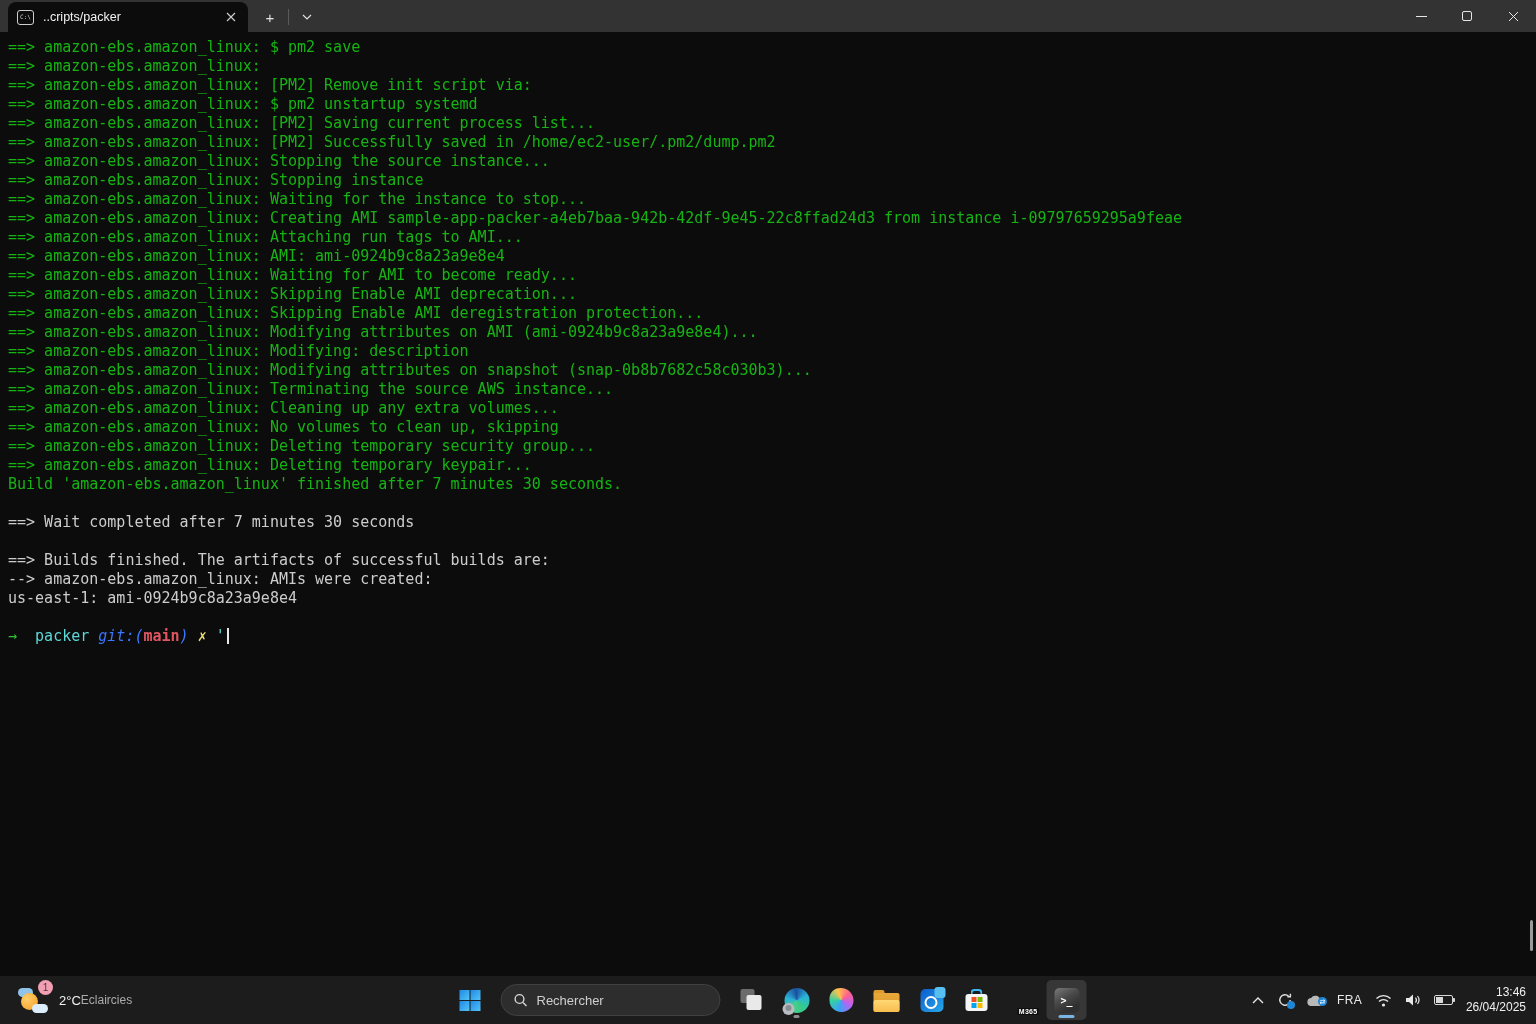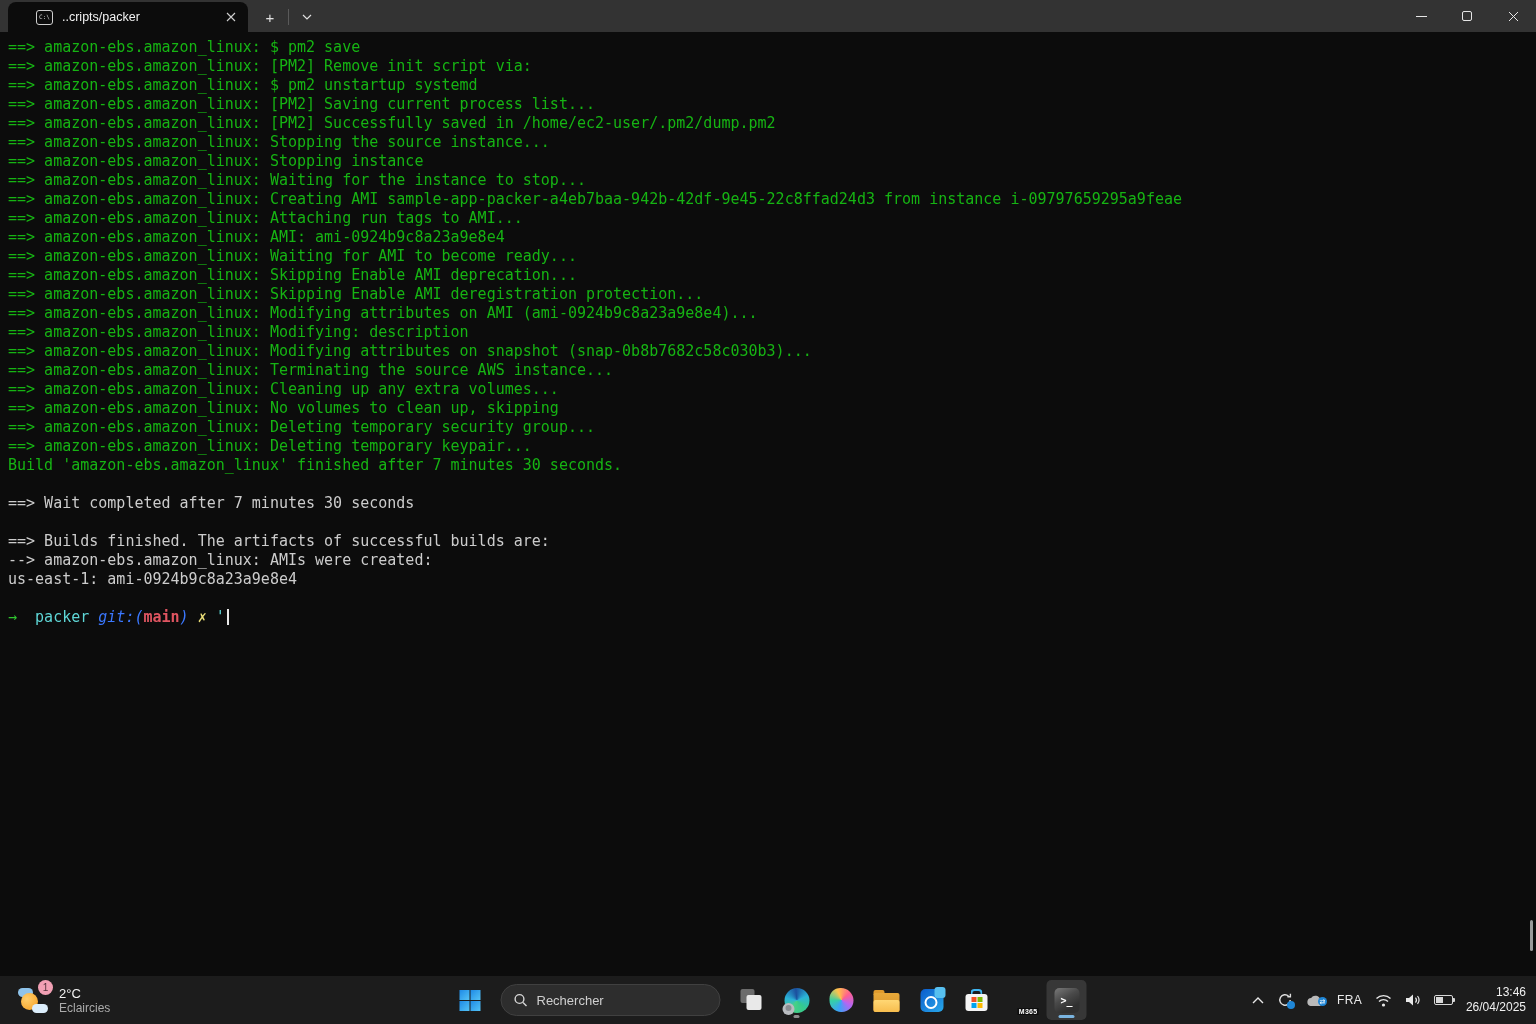--- a/index.html
+++ b/index.html
@@ -4,21 +4,21 @@
 <style>
   * { box-sizing: border-box; margin: 0; padding: 0; }
   html,body { width:1536px; height:1024px; background:#0c0c0c; overflow:hidden;
               font-family:"Liberation Sans", sans-serif; }
   .window { position:relative; width:1536px; height:1024px; }
 
   
   .titlebar { position:absolute; top:0; left:0; right:0; height:32px; background:#333333;
               display:flex; align-items:flex-end; }
   .tab { position:relative; margin-left:8px; width:240px; height:30px; background:#0c0c0c;
-         border-radius:8px 8px 0 0; display:flex; align-items:center; padding:0 8px 0 28px; }
+         border-radius:8px 8px 0 0; display:flex; align-items:center; padding:0 8px 0 9px; }
   .tab-icon { width:17px; height:15px; border:1.5px solid #cfcfcf; border-radius:3px;
               display:flex; align-items:center; justify-content:center; flex:0 0 auto; }
   .tab-icon span { font-family:"DejaVu Sans Mono", monospace; font-size:6px; color:#cfcfcf; line-height:1; }
   .tab-title { margin-left:9px; font-size:12.5px; color:#f2f2f2; white-space:nowrap; overflow:hidden; flex:1; }
   .tab-close { width:18px; height:18px; border-radius:4px; display:flex; align-items:center; justify-content:center; }
   .newtab { width:24px; height:24px; margin:0 0 3px 10px; color:#e0e0e0; font-size:15px;
             display:flex; align-items:center; justify-content:center; border-radius:4px; font-weight:300; }
   .tabsep { width:1px; height:16px; background:#5a5a5a; margin:0 6px 7px 6px; }
   .tabdrop { width:24px; height:24px; margin-bottom:3px; display:flex; align-items:center; justify-content:center; }
   .wincontrols { position:absolute; right:0; top:0; height:32px; display:flex; }
@@ -47,21 +47,21 @@
   
   .taskbar { position:absolute; left:0; right:0; bottom:0; height:48px; background:#1c1c1c; }
   .tb-left { position:absolute; left:12px; top:0; height:48px; display:flex; align-items:center; gap:9px; padding:0 6px; border-radius:6px; }
   .weather-icon { position:relative; width:32px; height:32px; }
   .w-sun { position:absolute; left:3px; top:9px; width:17px; height:17px; border-radius:50%;
            background:radial-gradient(circle at 35% 35%, #ffce6b, #f59d1f); }
   .w-cloud-back { position:absolute; left:0px; top:4px; width:15px; height:9px; border-radius:6px; background:#8fc3ea; }
   .w-cloud-front { position:absolute; right:2px; bottom:3px; width:16px; height:9px; border-radius:6px; background:#dceefb; }
   .w-badge { position:absolute; top:-4px; right:-3px; width:15px; height:15px; border-radius:50%;
              background:#f1a0b4; color:#53333c; font-size:10px; display:flex; align-items:center; justify-content:center; }
-  .weather-text { display:flex; flex-direction:column; justify-content:center; }
+  .weather-text { display:flex; justify-content:center; }
   .w-temp { font-size:13px; color:#f2f2f2; line-height:15px; }
   .w-cond { font-size:12px; color:#ababab; line-height:14px; }
 
   .tb-center { position:absolute; left:50%; top:0; transform:translateX(-50%); height:48px;
                display:flex; align-items:center; gap:5px; }
   .tb-btn { position:relative; width:40px; height:40px; border-radius:5px; display:flex; align-items:center; justify-content:center; }
   .tb-btn.active { background:#373737; }
   .run-dot { position:absolute; bottom:2px; left:50%; transform:translateX(-50%); width:6px; height:3px; border-radius:2px; background:#8d8d8d; }
   .active-bar { position:absolute; bottom:2px; left:50%; transform:translateX(-50%); width:16px; height:3px; border-radius:2px; background:var(--accent_blue); }
 
@@ -160,20 +160,21 @@
         <svg width="11" height="11" viewBox="0 0 11 11">
             <path d="M1 1 L10 10 M10 1 L1 10" stroke="#e6e6e6" stroke-width="1"></path>
           </svg>
       </div>
     </div>
   </div>
 
   <div class="terminal">
     <div id="lines">
         <div class="tline green">==&gt; amazon-ebs.amazon_linux: $ pm2 save</div>
+        <div class="tline green">==&gt; amazon-ebs.amazon_linux:</div>
         <div class="tline green">==&gt; amazon-ebs.amazon_linux: [PM2] Remove init script via:</div>
         <div class="tline green">==&gt; amazon-ebs.amazon_linux: $ pm2 unstartup systemd</div>
         <div class="tline green">==&gt; amazon-ebs.amazon_linux: [PM2] Saving current process list...</div>
         <div class="tline green">==&gt; amazon-ebs.amazon_linux: [PM2] Successfully saved in /home/ec2-user/.pm2/dump.pm2</div>
         <div class="tline green">==&gt; amazon-ebs.amazon_linux: Stopping the source instance...</div>
         <div class="tline green">==&gt; amazon-ebs.amazon_linux: Stopping instance</div>
         <div class="tline green">==&gt; amazon-ebs.amazon_linux: Waiting for the instance to stop...</div>
         <div class="tline green">==&gt; amazon-ebs.amazon_linux: Creating AMI sample-app-packer-a4eb7baa-942b-42df-9e45-22c8ffad24d3 from instance i-09797659295a9feae</div>
         <div class="tline green">==&gt; amazon-ebs.amazon_linux: Attaching run tags to AMI...</div>
         <div class="tline green">==&gt; amazon-ebs.amazon_linux: AMI: ami-0924b9c8a23a9e8e4</div>

